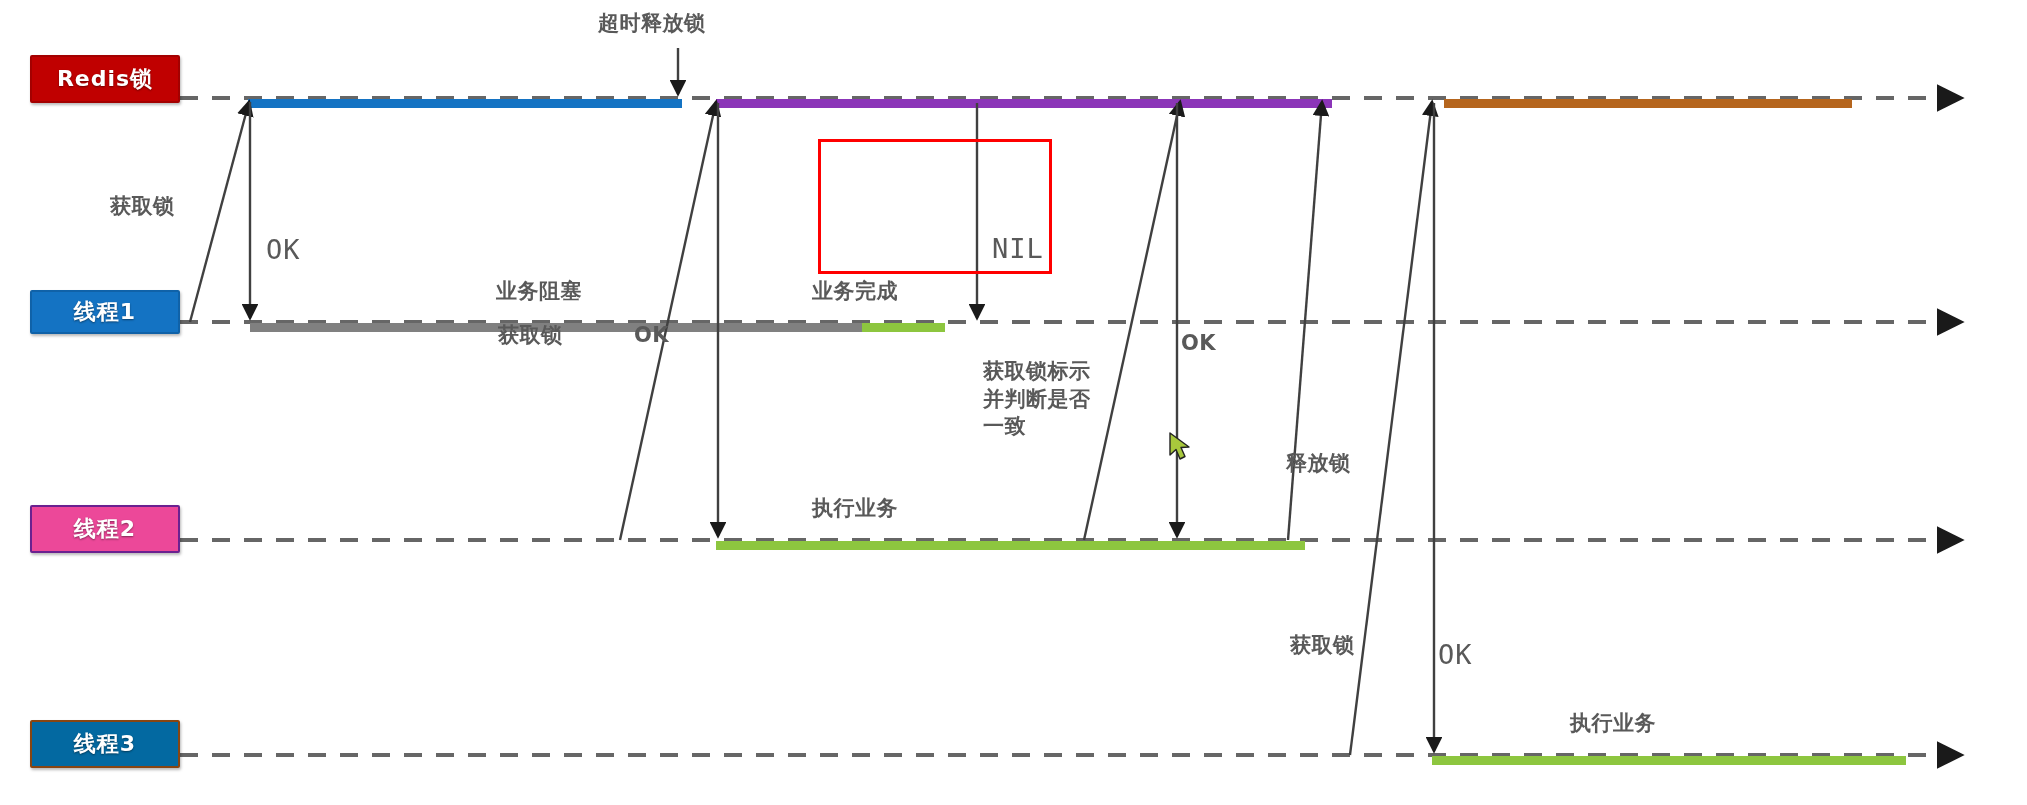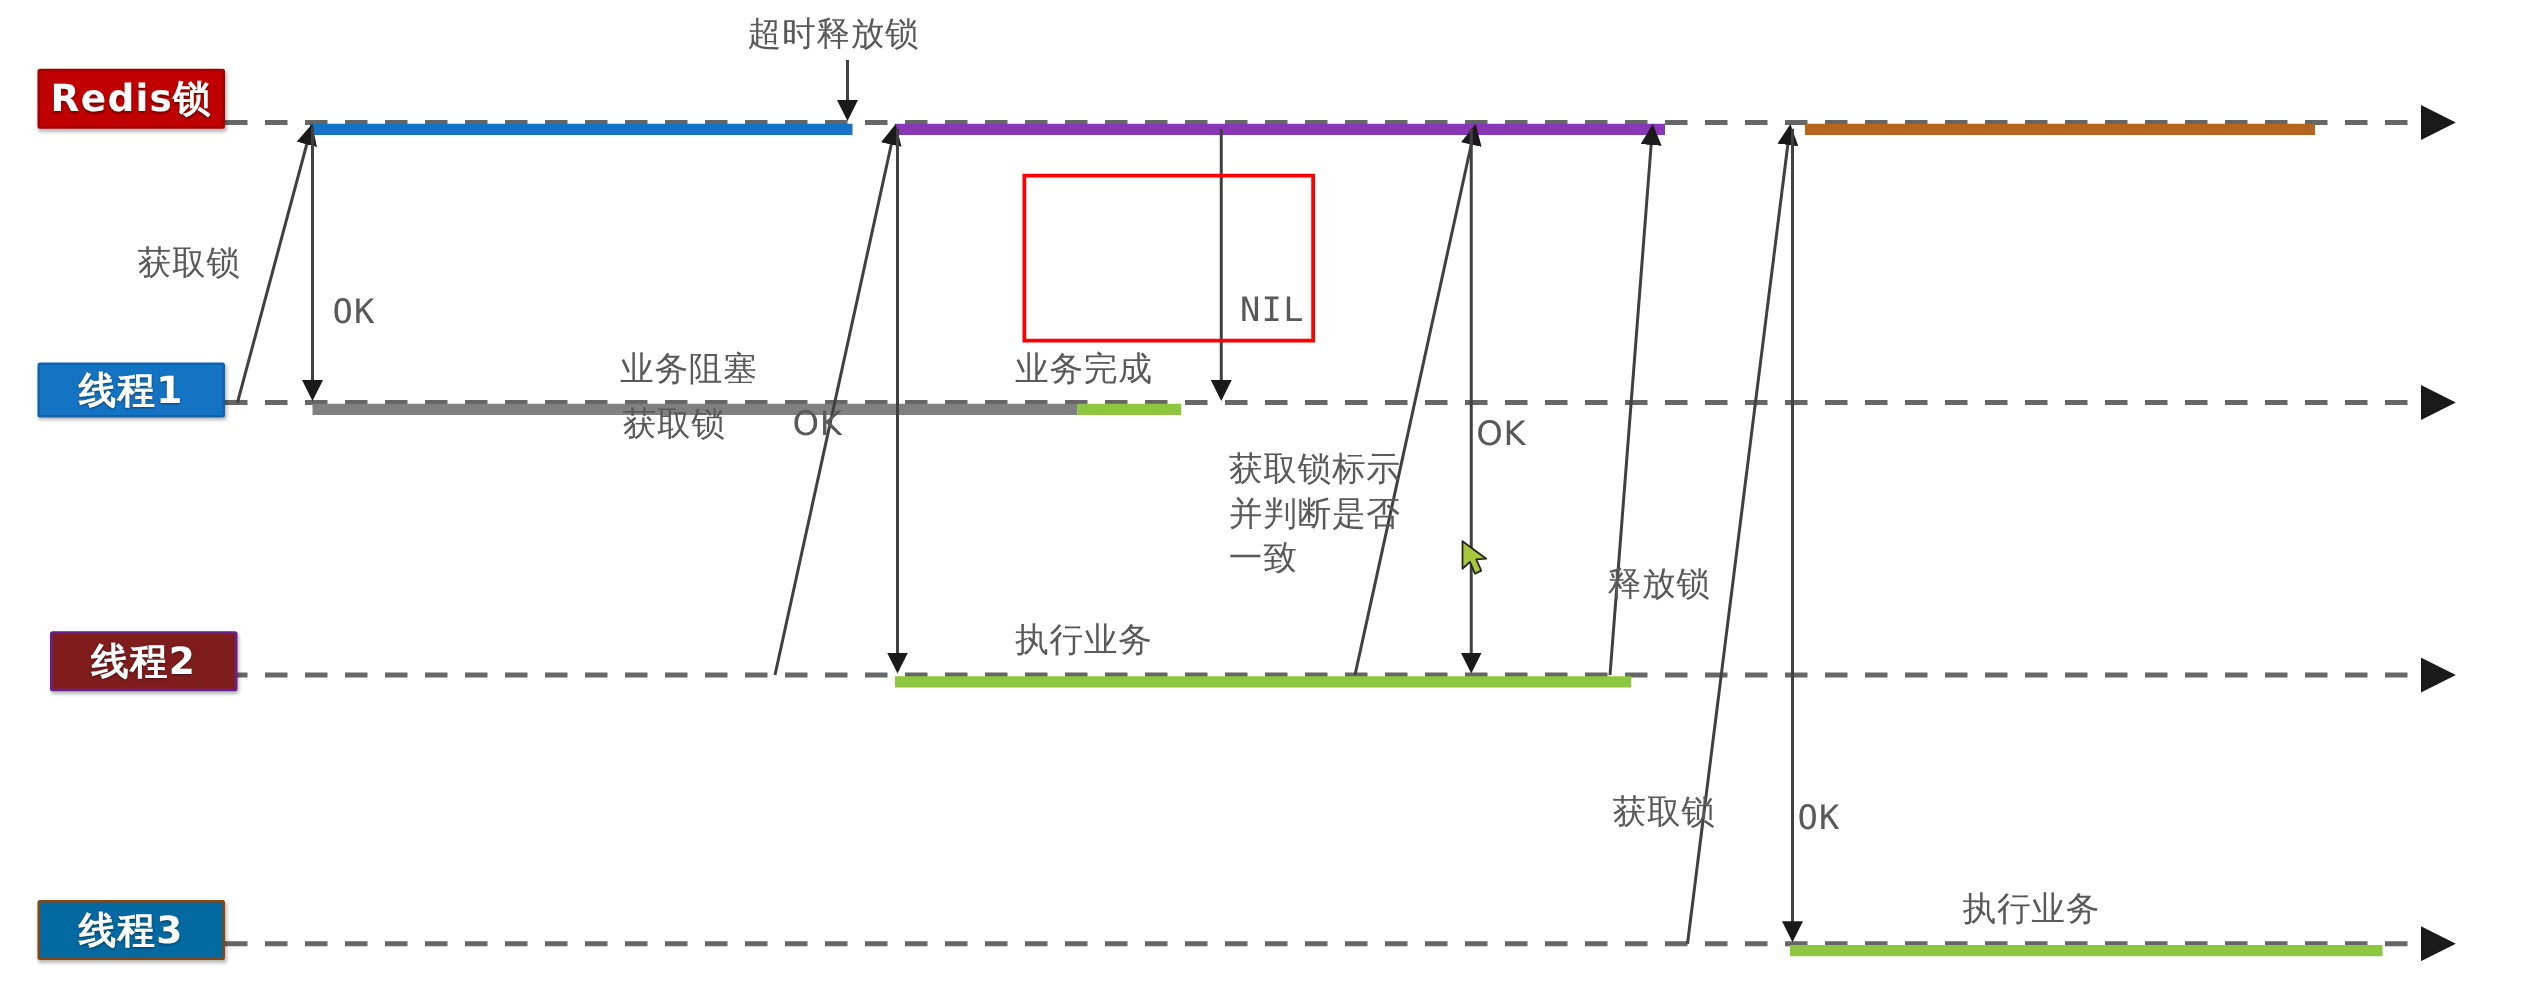--- a/index.html
+++ b/index.html
@@ -25,31 +25,31 @@
     height: 805px;
   }
   .actor-box {
     position: absolute;
     display: flex;
     align-items: center;
     justify-content: center;
     box-sizing: border-box;
     border-radius: 2px;
     color: #ffffff;
-    font-size: 30px;
+    font-size: 22px;
     font-weight: bold;
     letter-spacing: 1px;
     text-shadow: 0 1px 2px rgba(0,0,0,0.45);
     box-shadow: 1px 2px 3px rgba(0,0,0,0.28);
   }
   .lbl {
     position: absolute;
     color: #595959;
-    font-size: 27px;
-    font-weight: normal;
+    font-size: 21px;
+    font-weight: bold;
     white-space: pre;
     line-height: 1.32;
     letter-spacing: 0.5px;
   }
   .lbl.mono {
     font-family: "DejaVu Sans Mono", "Liberation Mono", monospace;
     font-weight: normal;
     font-size: 27px;
     letter-spacing: 1px;
   }
@@ -109,21 +109,21 @@
       </g>
   </svg>
 
   <div id="actors">
       <div class="actor-box" style="left: 30px; top: 55px; width: 150px; height: 48px; background: rgb(192, 0, 0); border: 2px solid rgb(163, 0, 0);">
         <span>Redis锁</span>
       </div>
       <div class="actor-box" style="left: 30px; top: 290px; width: 150px; height: 44px; background: rgb(20, 115, 195); border: 2px solid rgb(16, 98, 168);">
         <span>线程1</span>
       </div>
-      <div class="actor-box" style="left: 40px; top: 505px; width: 150px; height: 48px; background: #7f1d1d; border: 2px solid rgb(106, 33, 144); justify-content: center;">
+      <div class="actor-box" style="left: 30px; top: 505px; width: 150px; height: 48px; background: #ec4899; border: 2px solid rgb(106, 33, 144); justify-content: center;">
         <span>线程2</span>
       </div>
       <div class="actor-box" style="left: 30px; top: 720px; width: 150px; height: 48px; background: #0369a1; border: 2px solid rgb(135, 69, 18);">
         <span>线程3</span>
       </div>
     </div>
   <div id="labels">
       <div class="lbl" style="left: 110px; top: 193px;">获取锁</div>
       <div class="lbl mono" style="left: 266px; top: 232px;">OK</div>
       <div class="lbl" style="left: 598px; top: 10px;">超时释放锁</div>

